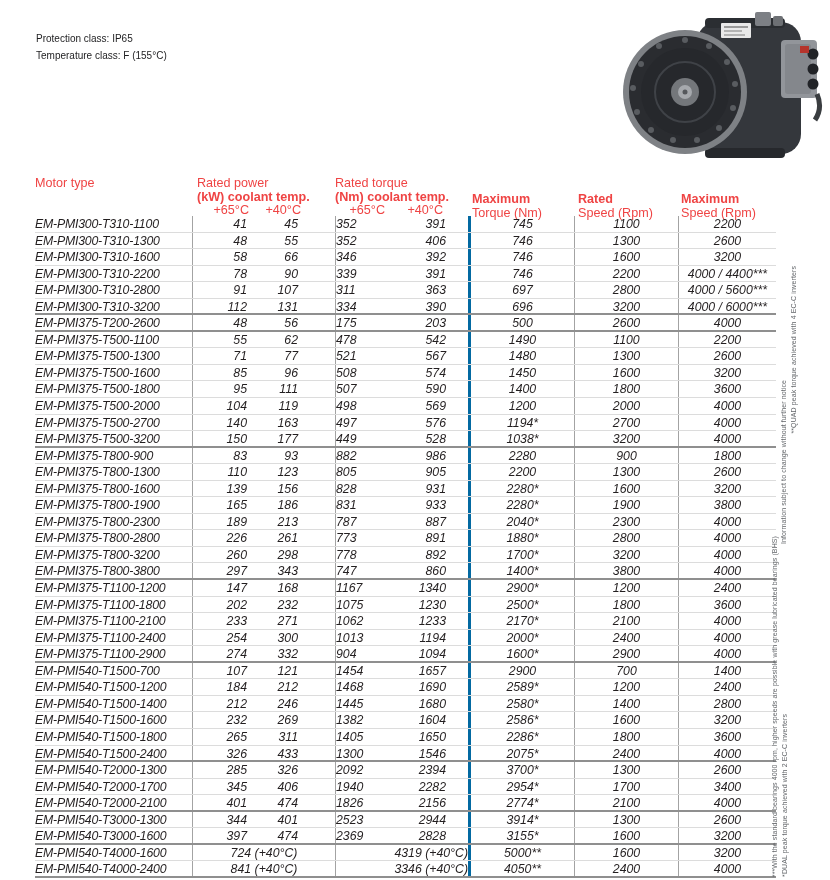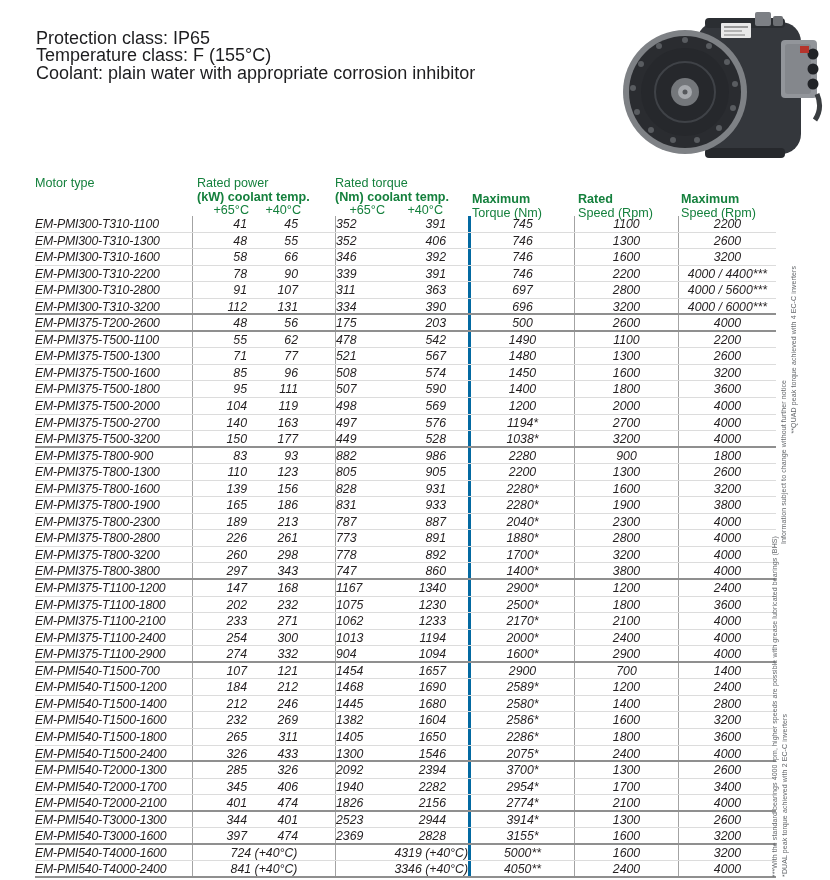--- a/index.html
+++ b/index.html
@@ -1,29 +1,29 @@
 <!DOCTYPE html>
 <html><head>
 <meta charset="utf-8">
 <style>
   html,body{margin:0;padding:0;background:#ffffff;}
   body{width:830px;height:880px;position:relative;overflow:hidden;
        font-family:"Liberation Sans","DejaVu Sans",sans-serif;color:#231f20;}
 
   
-  .header-notes{position:absolute;left:36px;top:30px;font-size:18px;line-height:17.4px;
+  .header-notes{position:absolute;left:36px;top:30px;font-size:10px;line-height:17.4px;
                 color:#1d1d1f;}
   .header-notes div{white-space:nowrap;}
 
   
   .motor-photo{position:absolute;left:605px;top:8px;width:218px;height:160px;}
 
   
   .table-area{position:absolute;left:35px;top:176px;width:741px;}
-  .thead{position:relative;height:40px;font-size:12.6px;color:#15803d;}
+  .thead{position:relative;height:40px;font-size:12.6px;color:#ef4444;}
   .thead span{position:absolute;white-space:nowrap;display:block;}
   .h-l1{top:0;}
   .h-l2{top:13.5px;font-weight:bold;}
   .h-l3{top:27px;}
   .h-right{text-align:right;width:44px;}
 
   .tbody{position:relative;margin-top:0;font-style:italic;}
   .trow{display:flex;height:16.55px;line-height:16.55px;font-size:12.3px;
         border-bottom:1px solid #dcdcdc;box-sizing:border-box;}
   .trow.group-end{border-bottom:2px solid #8f8f8f;}
@@ -46,21 +46,20 @@
   #note-dual    {left:781px;bottom:3px;}
   #note-info    {left:780px;top:380px;}
   #note-quad    {left:790px;top:266px;}
 </style>
 </head>
 <body>
 
 <div class="header-notes">
   <div>Protection class: IP65</div>
   <div>Temperature class: F (155°C)</div>
-  <div>Coolant: plain water with appropriate corrosion inhibitor</div>
 </div>
 
 <div class="motor-photo">
   <svg width="218" height="160" viewBox="0 0 218 160">
 
     <rect x="92" y="14" width="104" height="132" rx="20" fill="#34373c"></rect>
     <rect x="100" y="10" width="80" height="10" rx="4" fill="#2b2e32"></rect>
     <rect x="100" y="140" width="80" height="10" rx="4" fill="#26282c"></rect>
 
     <rect x="176" y="32" width="36" height="58" rx="4" fill="#92959a"></rect>

